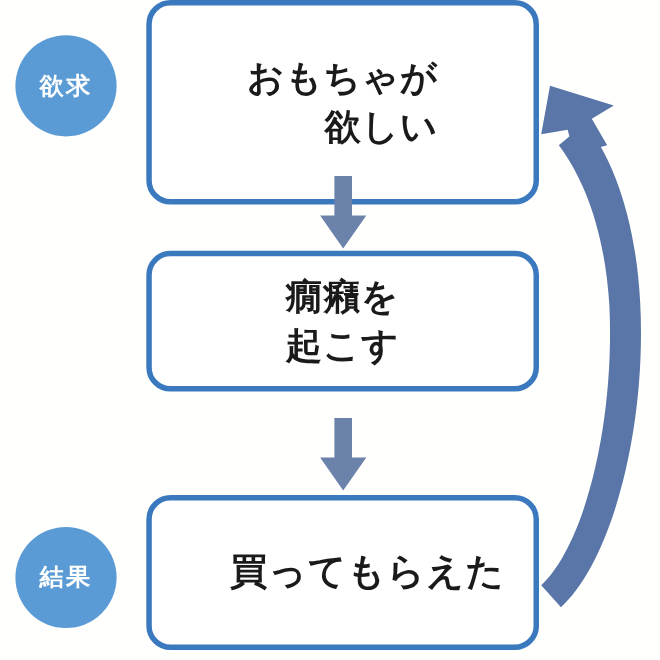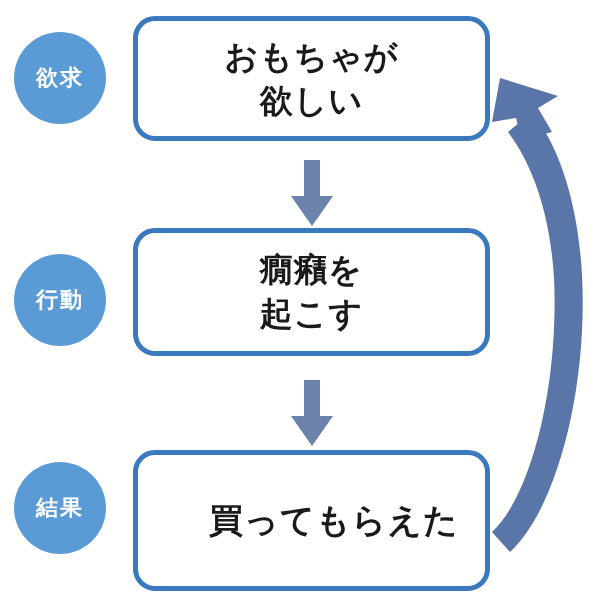--- a/index.html
+++ b/index.html
@@ -37,21 +37,21 @@
     color: #ffffff;
     font-size: 22px;
     font-weight: bold;
     letter-spacing: 2px;
     line-height: 1;
     white-space: nowrap;
   }
 
   #circle-yokkyu  { left: 14px; top: 32px; }
   #circle-kodo    { left: 14px; top: 254px; }
-  #circle-kekka   { left: 14px; top: 462px; }
+  #circle-kekka   { left: 14px; top: 479px; }
 
   
   .flow-box {
     position: absolute;
     left: 133px;
     width: 357px;
     border: 5px solid #3b79bf;
     border-radius: 22px;
     background: #ffffff;
     box-sizing: border-box;
@@ -62,21 +62,21 @@
   }
   .flow-box-label {
     color: #1a1a1a;
     font-size: 33px;
     font-weight: bold;
     line-height: 1.32;
     letter-spacing: 1px;
     white-space: pre-line;
   }
 
-  #box-want   { top: 16px;   height: 125px; }
+  #box-want   { top: 0;   height: 186px; text-align: right; }
   #box-act    { top: 228px; height: 128px; }
   #box-result { top: 450px; height: 141px; }
   #box-result .flow-box-label { font-size: 34px; margin-left: 45px; }
 
   
   .down-arrow {
     position: absolute;
     left: 290px;
     width: 44px;
     height: 68px;
@@ -95,23 +95,20 @@
 </style>
 </head>
 <body>
 
 <div id="diagram">
 
   <div class="stage-circle" id="circle-yokkyu">
     <span class="stage-circle-label">欲求</span>
   </div>
 
-  <div class="stage-circle" id="circle-kodo">
-    <span class="stage-circle-label">行動</span>
-  </div>
 
   <div class="stage-circle" id="circle-kekka">
     <span class="stage-circle-label">結果</span>
   </div>
 
   <div class="flow-box" id="box-want">
     <span class="flow-box-label">おもちゃが
 欲しい</span>
   </div>
 

